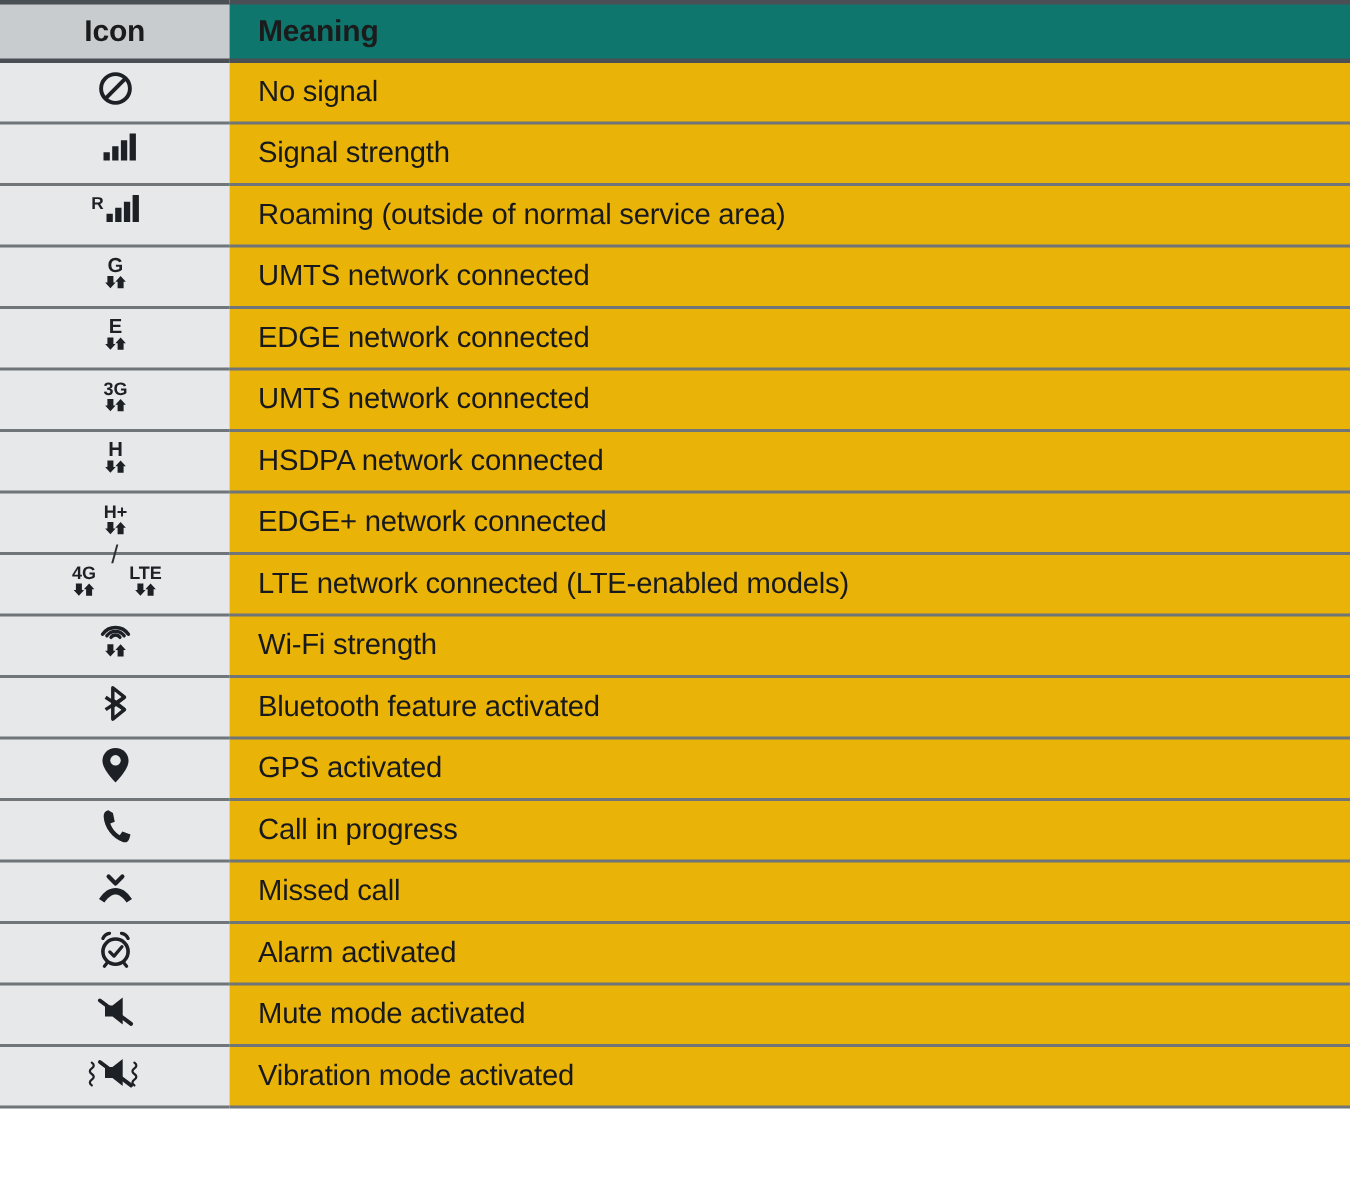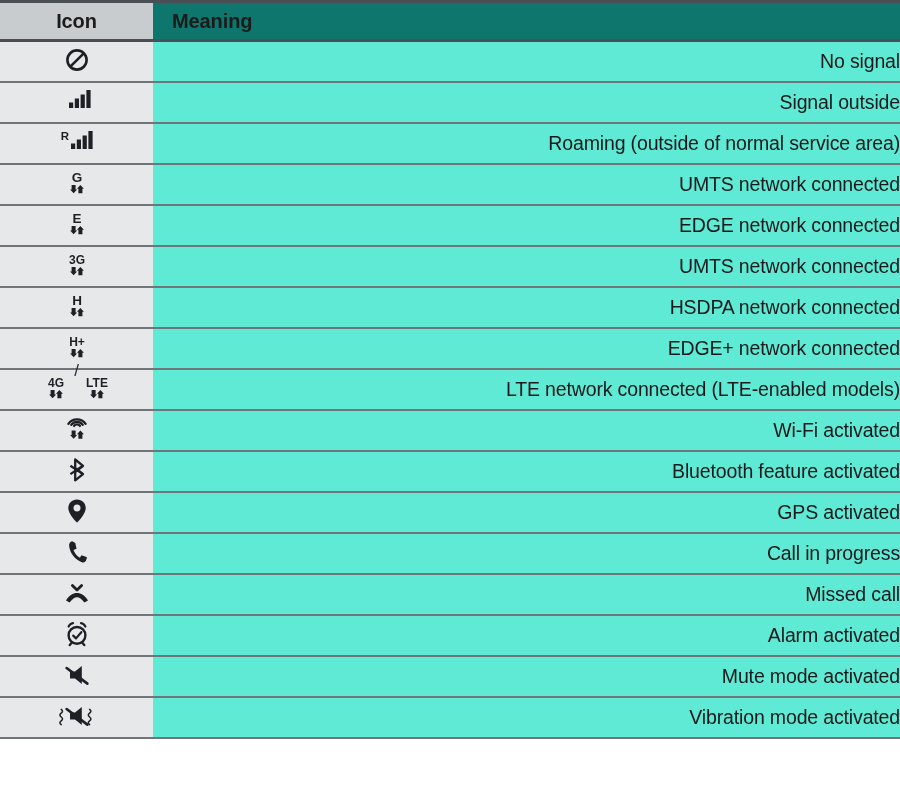--- a/index.html
+++ b/index.html
@@ -57,23 +57,23 @@
     padding: 0;
     margin: 0;
     border-bottom: 2px solid #6f7579;
     vertical-align: middle;
   }
   #icon-table tbody td.td-icon {
     background: #e6e8ea;
     text-align: center;
   }
   #icon-table tbody td.td-meaning {
-    background: #5eead4;
+    background: #eab308;
     padding-left: 19px;
-    text-align: right;
+    text-align: left;
   }
   .meaning-label {
     font-size: 19.5px;
     color: #17191c;
     letter-spacing: -0.15px;
     white-space: nowrap;
   }
 
   
   .icon-wrap {
@@ -125,21 +125,21 @@
         <td class="td-icon"><span class="icon-wrap">
             <svg width="30" height="32" viewBox="0 0 30 32">
               <g transform="translate(7,0)">
                 <rect x="0" y="17.5" width="4.2" height="5.5" fill="#1d2024"></rect>
                 <rect x="5.800000000000001" y="13.5" width="4.2" height="9.5" fill="#1d2024"></rect>
                 <rect x="11.600000000000001" y="9.5" width="4.2" height="13.5" fill="#1d2024"></rect>
                 <rect x="17.400000000000002" y="5" width="4.2" height="18" fill="#1d2024"></rect>
               </g>
             </svg>
           </span></td>
-        <td class="td-meaning"><span class="meaning-label">Signal outside</span></td>
+        <td class="td-meaning"><span class="meaning-label">Signal strength</span></td>
       </tr>
       <tr>
         <td class="td-icon"><span class="icon-wrap">
             <svg width="34" height="32" viewBox="0 0 34 32">
               <text x="5" y="14" text-anchor="middle" font-family="Liberation Sans, sans-serif" font-size="11.5" font-weight="bold" fill="#1d2024">R</text>
               <g transform="translate(11,0)">
                 <rect x="0" y="17.5" width="4.2" height="5.5" fill="#1d2024"></rect>
                 <rect x="5.800000000000001" y="13.5" width="4.2" height="9.5" fill="#1d2024"></rect>
                 <rect x="11.600000000000001" y="9.5" width="4.2" height="13.5" fill="#1d2024"></rect>
                 <rect x="17.400000000000002" y="5" width="4.2" height="18" fill="#1d2024"></rect>
@@ -219,21 +219,21 @@
       <tr>
         <td class="td-icon"><span class="icon-wrap">
             <svg width="30" height="32" viewBox="0 0 30 32">
               <path d="M6.390000000000001 10.85 A10.5 10.5 0 0 1 23.61 10.85" fill="none" stroke="#1d2024" stroke-width="2.3" stroke-linecap="round"></path>
               <path d="M9.260000000000002 11.9 A7 7 0 0 1 20.74 11.9" fill="none" stroke="#1d2024" stroke-width="2.3" stroke-linecap="round"></path>
               <path d="M12.048 12.92 A3.6 3.6 0 0 1 17.951999999999998 12.92" fill="none" stroke="#1d2024" stroke-width="2.3" stroke-linecap="round"></path>
               <path d="M9.6 17.5 h4.0 v4.4 h1.5 L11.6 25.7 L8.1 21.9 h1.5 Z" fill="#1d2024"></path>
               <path d="M18.4 17.5 l3.5 3.8 h-1.5 v4.4 h-4.0 v-4.4 h-1.5 Z" fill="#1d2024"></path>
             </svg>
           </span></td>
-        <td class="td-meaning"><span class="meaning-label">Wi-Fi activated</span></td>
+        <td class="td-meaning"><span class="meaning-label">Wi-Fi strength</span></td>
       </tr>
       <tr>
         <td class="td-icon"><span class="icon-wrap">
             <svg width="30" height="32" viewBox="0 0 30 32">
               <path d="M13.2 5.5 L21 11.8 L13.2 18 L13.2 5.5 Z M13.2 13.8 L21 20.1 L13.2 26.4 L13.2 13.8 Z" fill="none" stroke="#1d2024" stroke-width="2.3" stroke-linejoin="round"></path>
               <line x1="8.4" y1="11.8" x2="21" y2="20.1" stroke="#1d2024" stroke-width="2.3"></line>
               <line x1="8.4" y1="20.1" x2="21" y2="11.8" stroke="#1d2024" stroke-width="2.3"></line>
             </svg>
           </span></td>
         <td class="td-meaning"><span class="meaning-label">Bluetooth feature activated</span></td>

